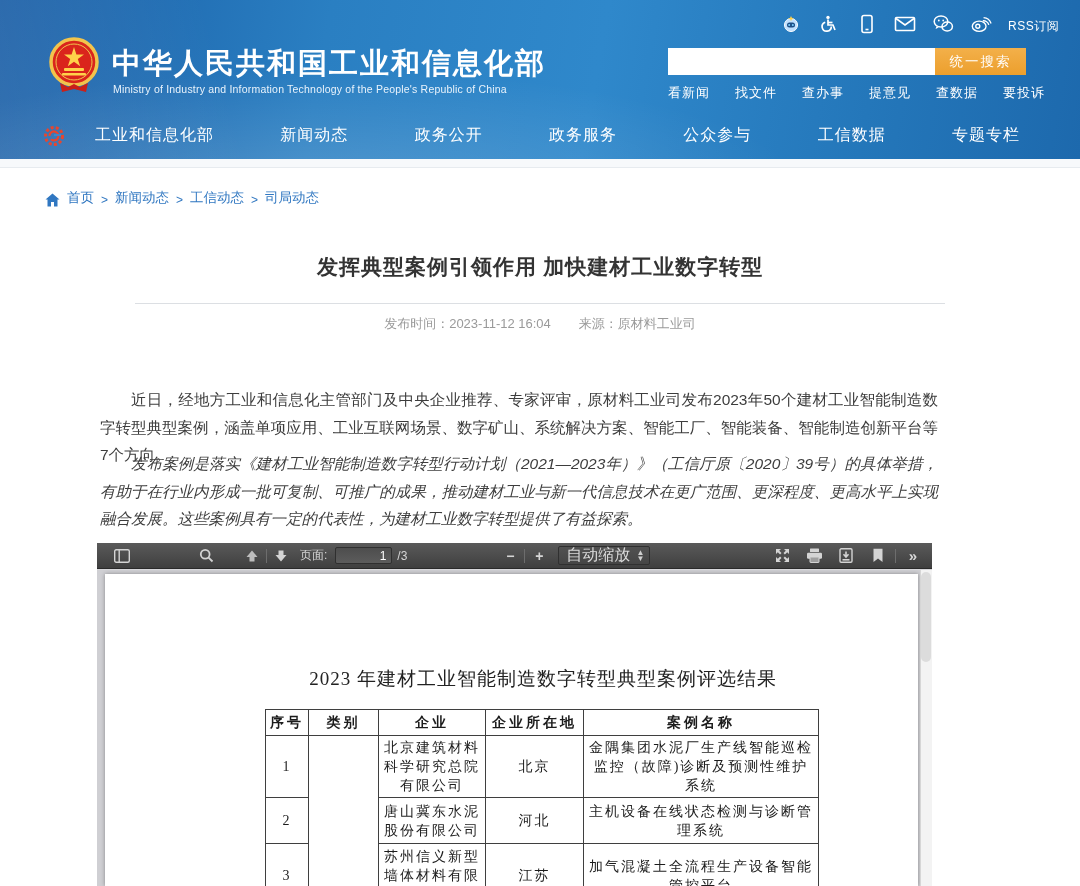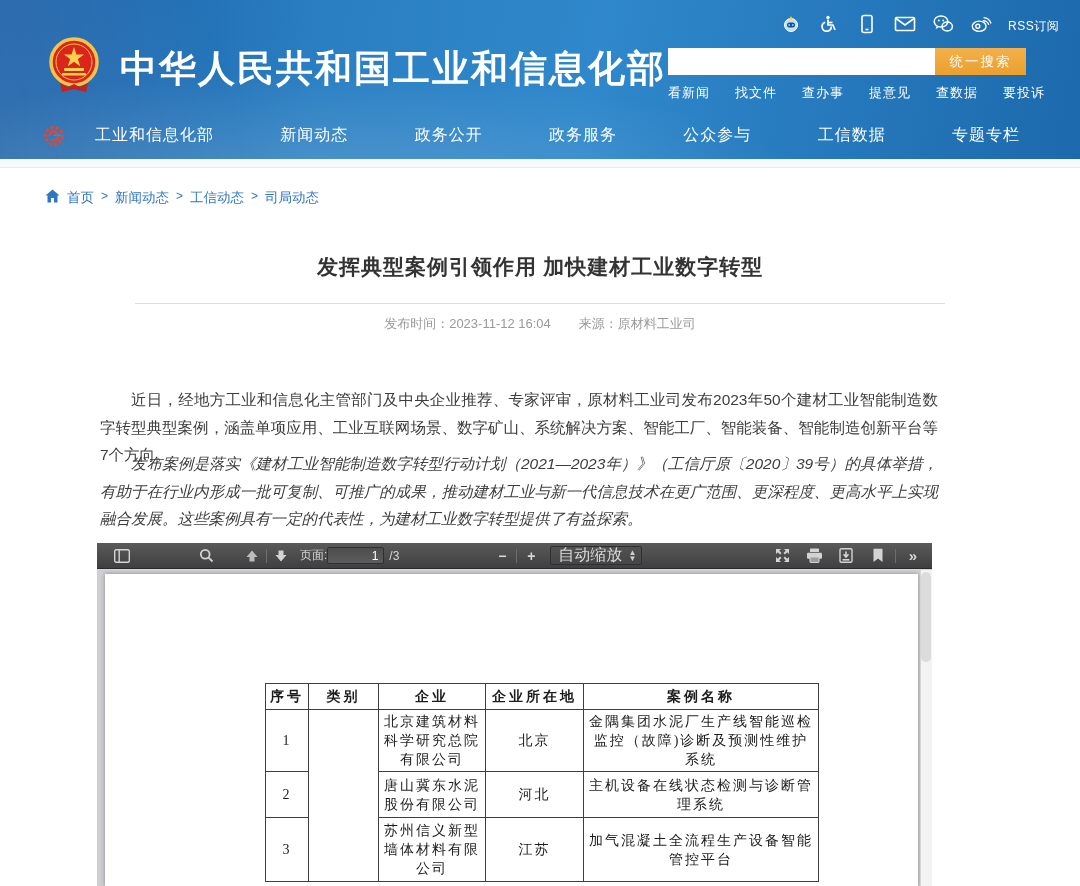--- a/index.html
+++ b/index.html
@@ -17,21 +17,21 @@
     overflow:hidden;
   }
   .banner:before {
     content:""; position:absolute; left:-40px; bottom:-30px; width:420px; height:120px;
     background:linear-gradient(115deg, rgba(255,255,255,0.16) 0 8px, transparent 8px 30px, rgba(255,255,255,0.10) 30px 36px, transparent 36px 70px);
     transform:rotate(-6deg); opacity:.55;
   }
 
   
   .emblem { position:absolute; left:48px; top:35px; width:52px; height:60px; }
-  .site-title { position:absolute; left:120px; top:44px; color:#fff; font-size:37px; font-weight:bold; letter-spacing:2px; white-space:nowrap; }
+  .site-title { position:absolute; left:112px; top:44px; color:#fff; font-size:29px; font-weight:bold; letter-spacing:2px; white-space:nowrap; }
   .site-subtitle { position:absolute; left:113px; top:83px; color:#e9f3fc; font-size:10.5px; letter-spacing:.2px; white-space:nowrap; }
 
   
   .topbar { position:absolute; left:780px; top:13px; height:22px; display:flex; align-items:flex-end; gap:16px; }
   .topbar .ticon { display:inline-flex; align-items:center; justify-content:center; width:22px; height:22px; cursor:pointer; }
   .rss { color:#fff; font-size:12px; letter-spacing:.5px; cursor:pointer; }
 
   
   .search-row { position:absolute; left:668px; top:48px; display:flex; }
   .search-input { width:267px; height:27px; border:none; outline:none; background:#fff; padding:0 8px; font-size:13px; }
@@ -42,21 +42,21 @@
   
   .nav { position:absolute; left:0; top:112px; width:1080px; height:47px; display:flex; align-items:center; }
   .nav-logo { position:absolute; left:42px; top:12px; width:24px; height:24px; }
   .nav-items { position:absolute; left:95px; width:945px; display:flex; justify-content:space-between; padding-right:20px; }
   .nav-items span { color:#fff; font-size:16px; letter-spacing:1px; cursor:pointer; white-space:nowrap; }
 
   
   .substrip { position:absolute; left:0; top:159px; width:1080px; height:9px; background:#f7f9fb; border-bottom:1px solid #e7ebef; }
 
   
-  .breadcrumb { position:absolute; left:45px; top:189px; display:flex; align-items:flex-start; gap:7px; font-size:13.5px; color:#3077c1; }
+  .breadcrumb { position:absolute; left:45px; top:189px; display:flex; align-items:flex-end; gap:7px; font-size:13.5px; color:#3077c1; }
   .breadcrumb .sep { color:#3077c1; font-size:12px; }
   .breadcrumb a { color:#3077c1; text-decoration:none; cursor:pointer; }
 
   
   .article-title { position:absolute; left:0; top:253px; width:1080px; text-align:center; font-size:21px; font-weight:bold; color:#333; letter-spacing:1px;font-family:Liberation Serif, serif; }
   .title-divider { position:absolute; left:135px; top:303px; width:810px; height:1px; background:#dcdfe3; }
   .article-meta { position:absolute; left:0; top:315px; width:1080px; text-align:center; font-size:13px; color:#9a9a9a; }
   .article-meta .gap { display:inline-block; width:28px; }
   .para { position:absolute; left:100px; width:838px; font-size:15.5px; line-height:27.5px; color:#3d3d3d; text-align:justify; text-indent:2em; }
   .para-1 { top:386px; }
@@ -64,21 +64,21 @@
 
   
   .pdf-viewer { position:absolute; left:97px; top:543px; width:835px; height:343px; background:#d8d8db; }
   .pdf-toolbar {
     position:absolute; left:0; top:0; width:835px; height:26px;
     background:linear-gradient(#5a5a5a,#3f3f3f); border-bottom:1px solid #2a2a2a;
     display:flex; align-items:center; color:#d6d6d6;
   }
   .tb-btn { display:inline-flex; align-items:center; justify-content:center; height:20px; min-width:22px; cursor:pointer; }
   .tb-sep { width:1px; height:14px; background:#6d6d6d; margin:0 3px; }
-  .tb-label { font-size:12px; color:#d6d6d6; margin:0 0 0 8px; }
+  .tb-label { font-size:12px; color:#d6d6d6; margin:0 8px 0 8px; }
   .page-input {
     width:57px; height:17px; background:linear-gradient(#4d4d4d,#5c5c5c); border:1px solid #2f2f2f;
     border-radius:2px; color:#fff; font-size:12px; text-align:right; padding:0 5px; outline:none;
   }
   .page-total { font-size:12px; color:#d6d6d6; margin-left:5px; }
   .zoom-text { font-size:14px; font-weight:bold; width:20px; text-align:center; cursor:pointer; }
   .zoom-select {
     width:92px; height:19px; margin-left:8px; background:linear-gradient(#515151,#454545);
     border:1px solid #303030; border-radius:2px; display:flex; align-items:center; cursor:pointer;
   }
@@ -115,20 +115,21 @@
     <svg class="emblem" viewBox="0 0 52 60">
       <circle cx="26" cy="27" r="23" fill="#da251c" stroke="#f2c44c" stroke-width="3.5"></circle>
       <circle cx="26" cy="27" r="18" fill="none" stroke="#f2c44c" stroke-width="1"></circle>
       <polygon points="26,12 28.4,19.4 36,19.4 29.8,23.9 32.2,31.2 26,26.7 19.8,31.2 22.2,23.9 16,19.4 23.6,19.4" fill="#ffd24a"></polygon>
       <rect x="16" y="33" width="20" height="3" rx="1" fill="#ffd24a"></rect>
       <rect x="14" y="38" width="24" height="2.4" rx="1" fill="#ffd24a"></rect>
       <path d="M12 48 L20 52 L26 49 L32 52 L40 48 L38 57 L26 54 L14 57 Z" fill="#c9201a"></path>
     </svg>
 
     <div class="site-title">中华人民共和国工业和信息化部</div>
+    <div class="site-subtitle">Ministry of Industry and Information Technology of the People's Republic of China</div>
 
     <div class="topbar">
       <span class="ticon">
         <svg width="20" height="20" viewBox="0 0 20 20">
           <circle cx="10" cy="11" r="6.5" fill="#bfe0ff" stroke="#fff" stroke-width="1"></circle>
           <rect x="6" y="8.5" width="8" height="5" rx="2.5" fill="#1d4f86"></rect>
           <circle cx="8.2" cy="11" r="1" fill="#7fd0ff"></circle>
             <circle cx="11.8" cy="11" r="1" fill="#7fd0ff"></circle>
           <path d="M10 2 L11 4 L13 4.6 L11 5.3 L10 7 L9 5.3 L7 4.6 L9 4 Z" fill="#ffd24a"></path>
         </svg>
@@ -301,20 +302,21 @@
           </svg>
       </span>
       <span class="tb-sep" style="margin:0 6px"></span>
       <span class="tb-btn chev">»</span>
       <span style="width:8px"></span>
     </div>
 
     <div class="pdf-body">
       <div class="pdf-page">
         <div class="doc-block">
+          <div class="doc-title">2023 年建材工业智能制造数字转型典型案例评选结果</div>
           <table class="doc-table">
             <tbody>
                 <tr>
               <th class="col-no">序号</th>
               <th class="col-cat">类别</th>
               <th class="col-comp">企业</th>
               <th class="col-prov">企业所在地</th>
               <th class="col-case">案例名称</th>
             </tr>
             <tr class="r1">

